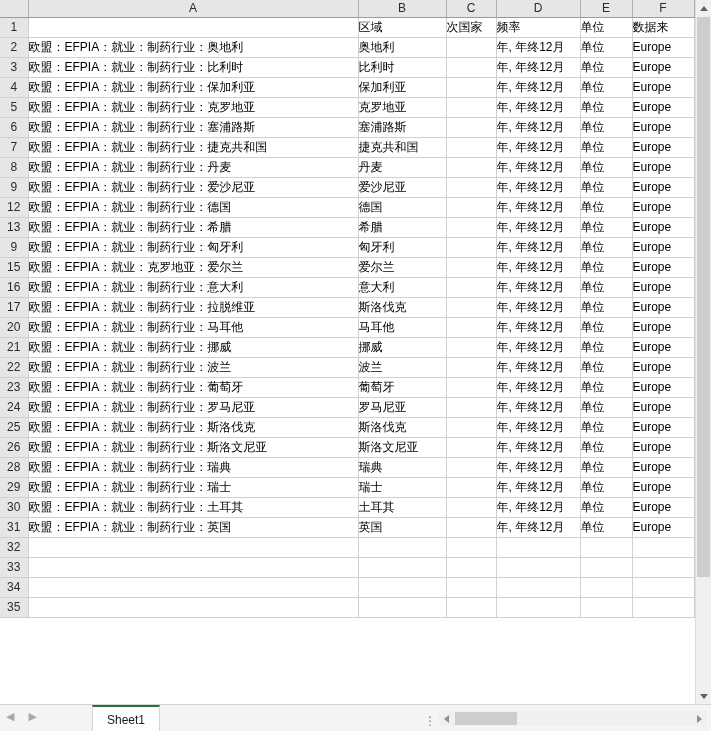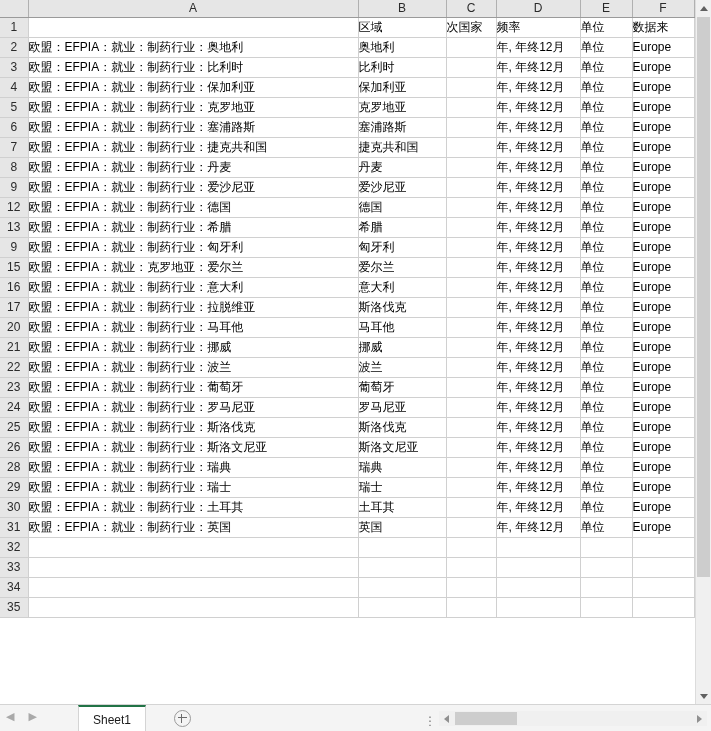--- a/index.html
+++ b/index.html
@@ -156,25 +156,26 @@
   .sheet-nav {
     position: absolute;
     left: 6px;
     top: 5px;
     display: flex;
     gap: 14px;
     align-items: center;
   }
   .tab-strip {
     position: absolute;
-    left: 78px;
+    left: 92px;
     top: 0;
     display: flex;
     align-items: stretch;
     height: 26px;
+    flex-direction: column;
   }
   .sheet-tab {
     padding: 0 14px;
     height: 26px;
     line-height: 26px;
     background: #ffffff;
     border: 1px solid #d4d4d4;
     border-top: 2px solid #217346;
     border-bottom: none;
     font-size: 12px;

